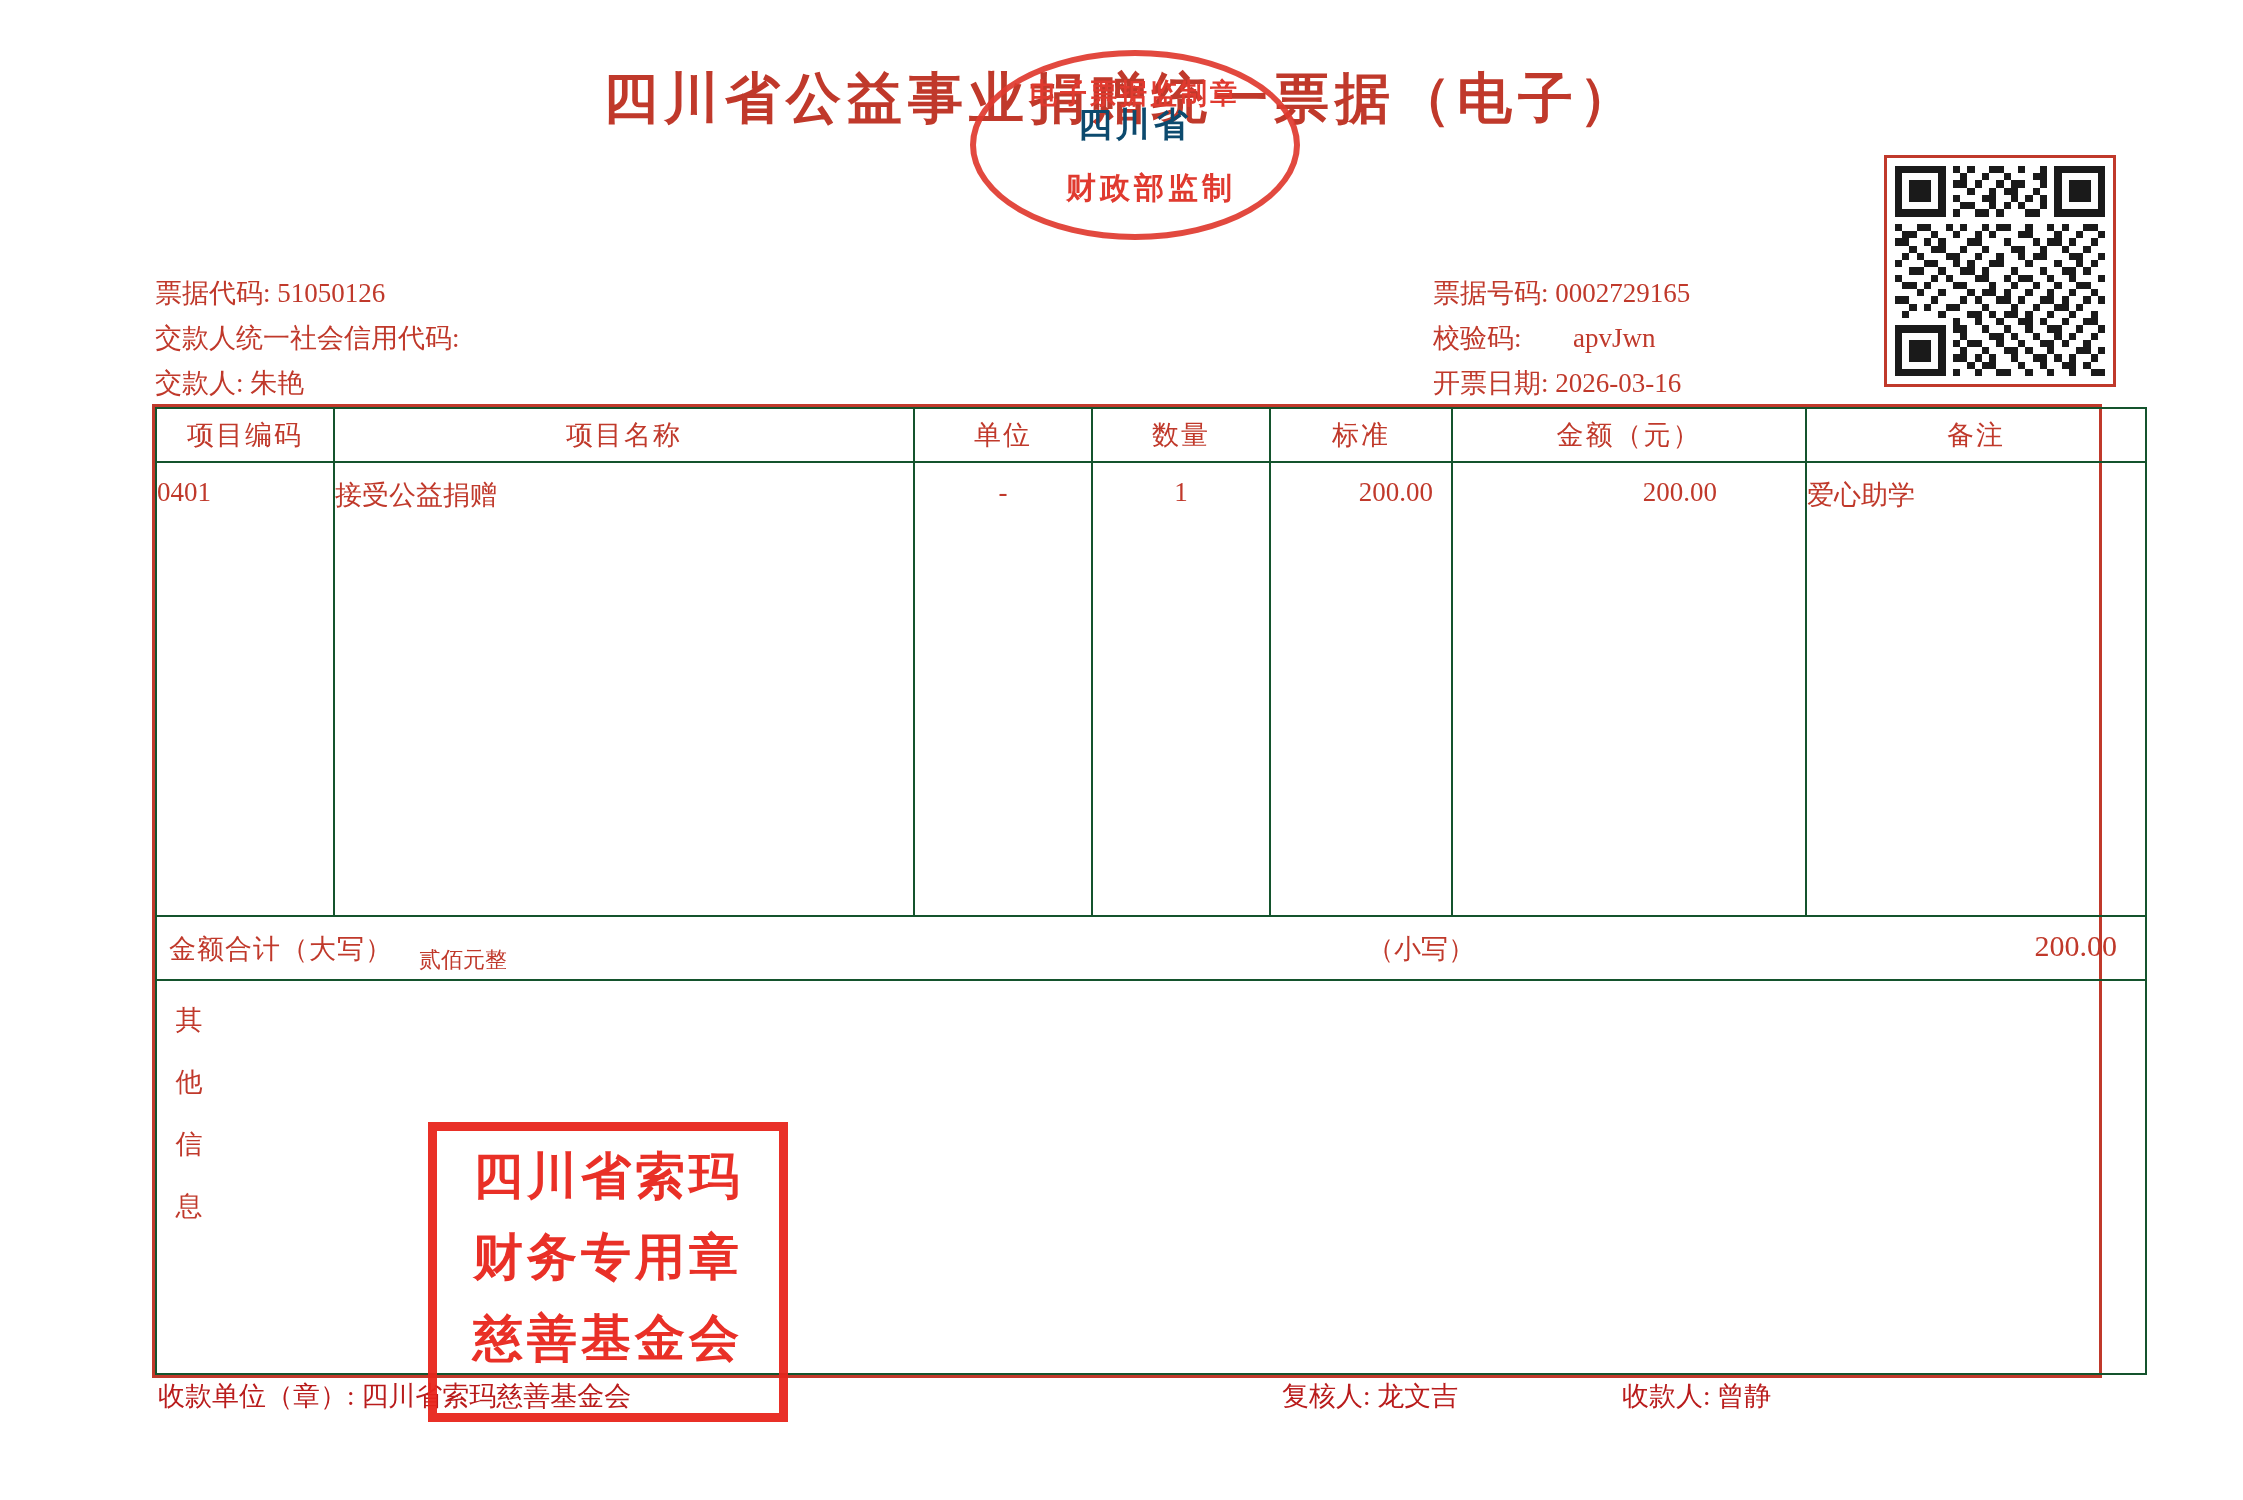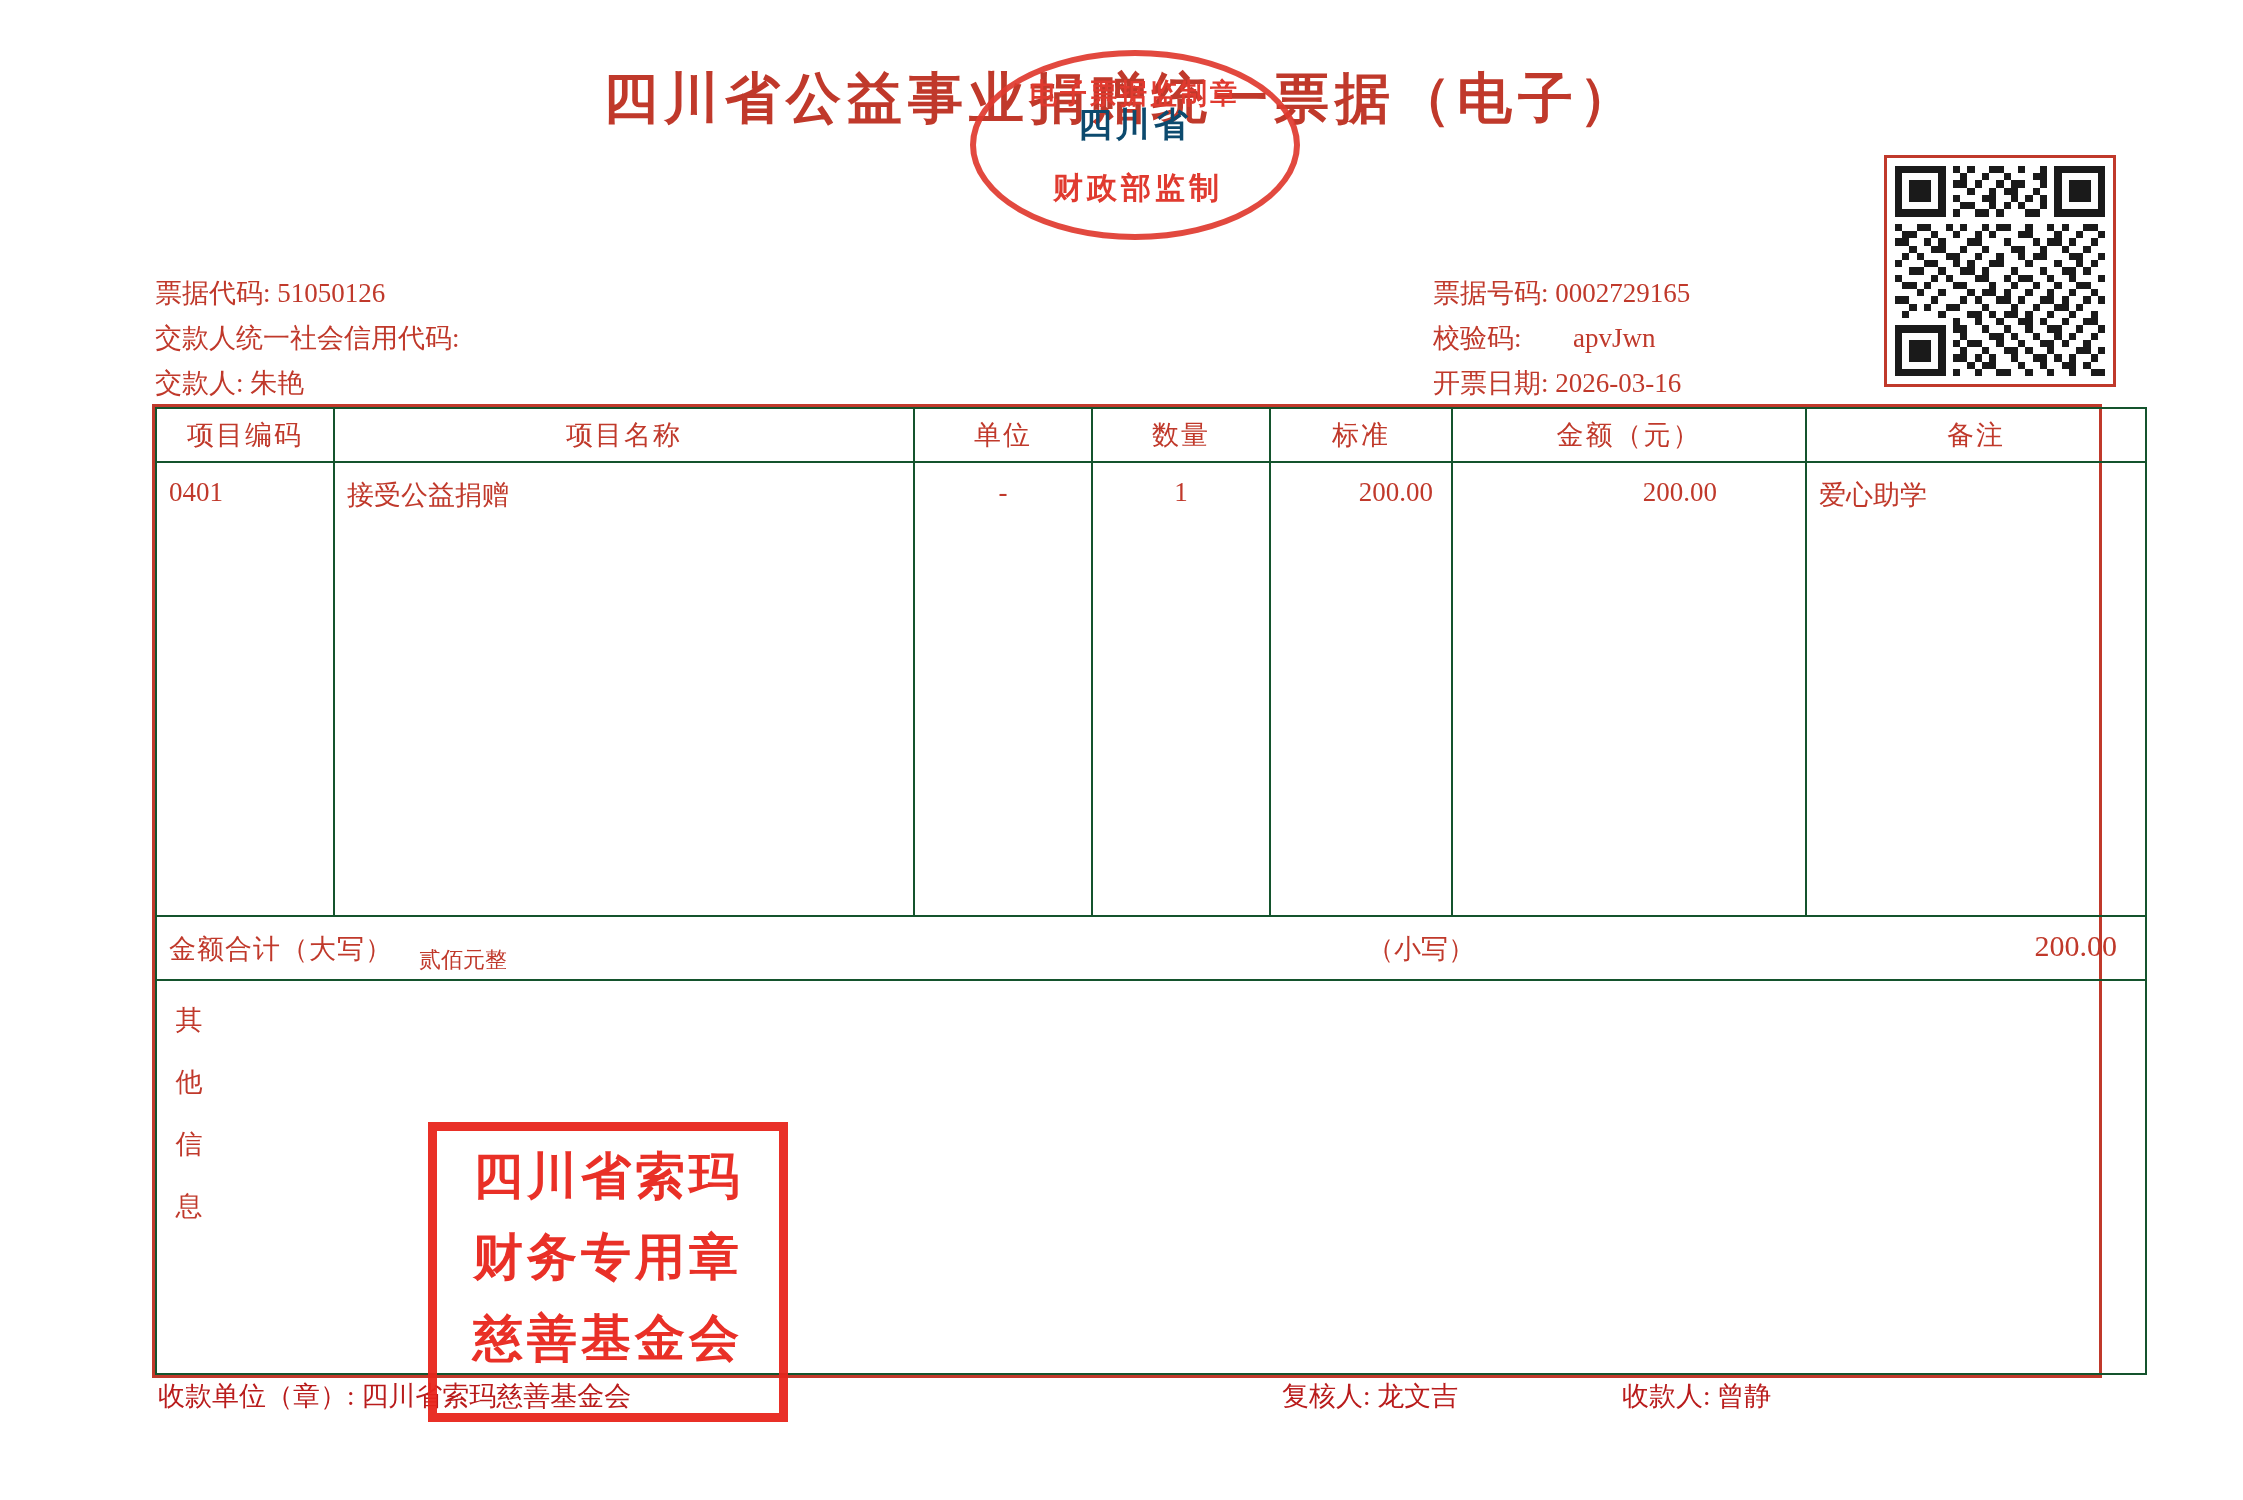--- a/index.html
+++ b/index.html
@@ -98,21 +98,21 @@
   }
   .c-code   { width: 178px; }
   .c-name   { width: 580px; }
   .c-unit   { width: 178px; }
   .c-qty    { width: 178px; }
   .c-std    { width: 182px; }
   .c-amt    { width: 354px; }
   .c-note   { width: 340px; }
 
   td.body-cell { height: 452px; vertical-align: top; }
-  .cell-pad-l { padding-left: 12px; padding-top: 14px; }
+  .cell-pad-l { padding-top: 14px; }
   .cell-center { text-align: center; padding-top: 14px; }
   .cell-right { text-align: right; padding-right: 18px; padding-top: 14px; }
   .cell-right-wide { text-align: right; padding-right: 88px; padding-top: 14px; }
 
   
   .total-row td {
     height: 62px;
     vertical-align: middle;
   }
   .total-inner {
@@ -206,21 +206,21 @@
     left: 0; top: 52px;
     width: 330px;
     text-align: center;
     font-size: 34px;
     color: #0c4a6e;
     font-weight: bold;
     letter-spacing: 4px;
   }
   .oval-stamp .arc-bottom {
     position: absolute;
-    left: 3px; top: 118px;
+    left: 16px; top: 118px;
     width: 330px;
     text-align: center;
     font-size: 30px;
     color: #e03a2f;
     font-weight: bold;
     letter-spacing: 4px;
   }
 
   .square-stamp {
     position: absolute;

